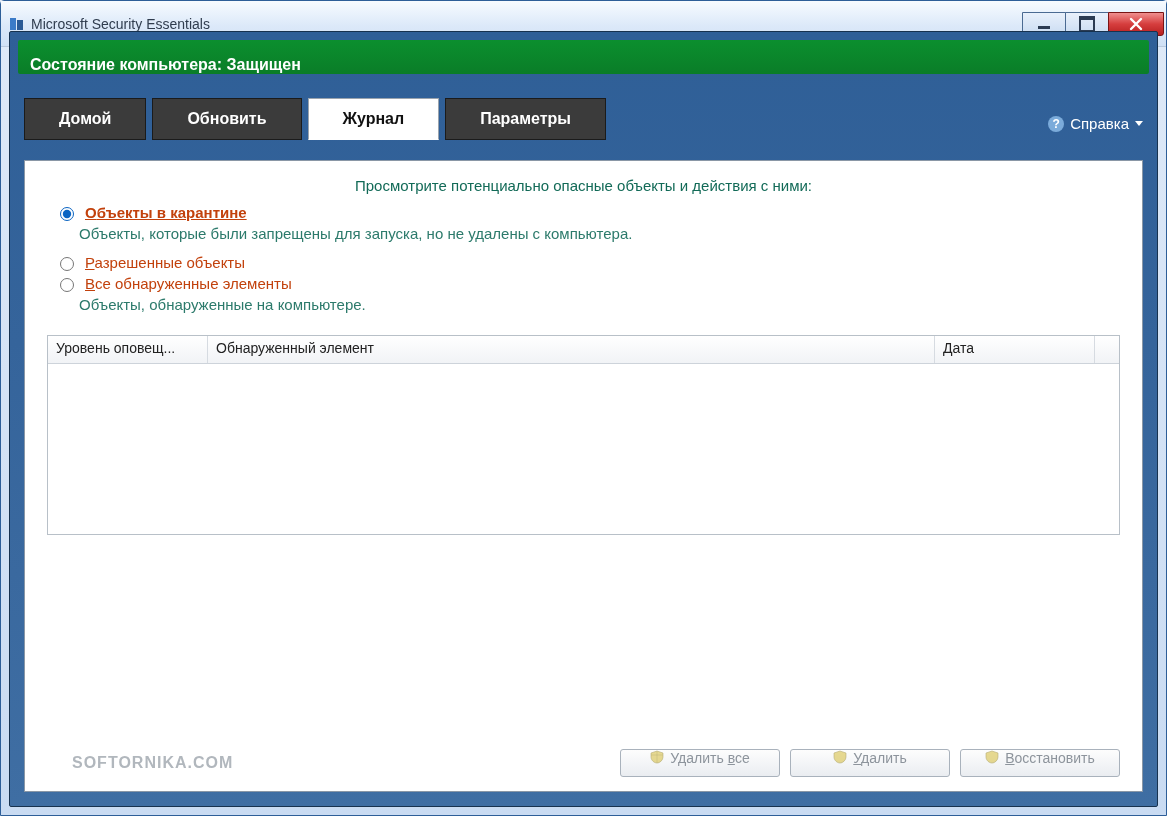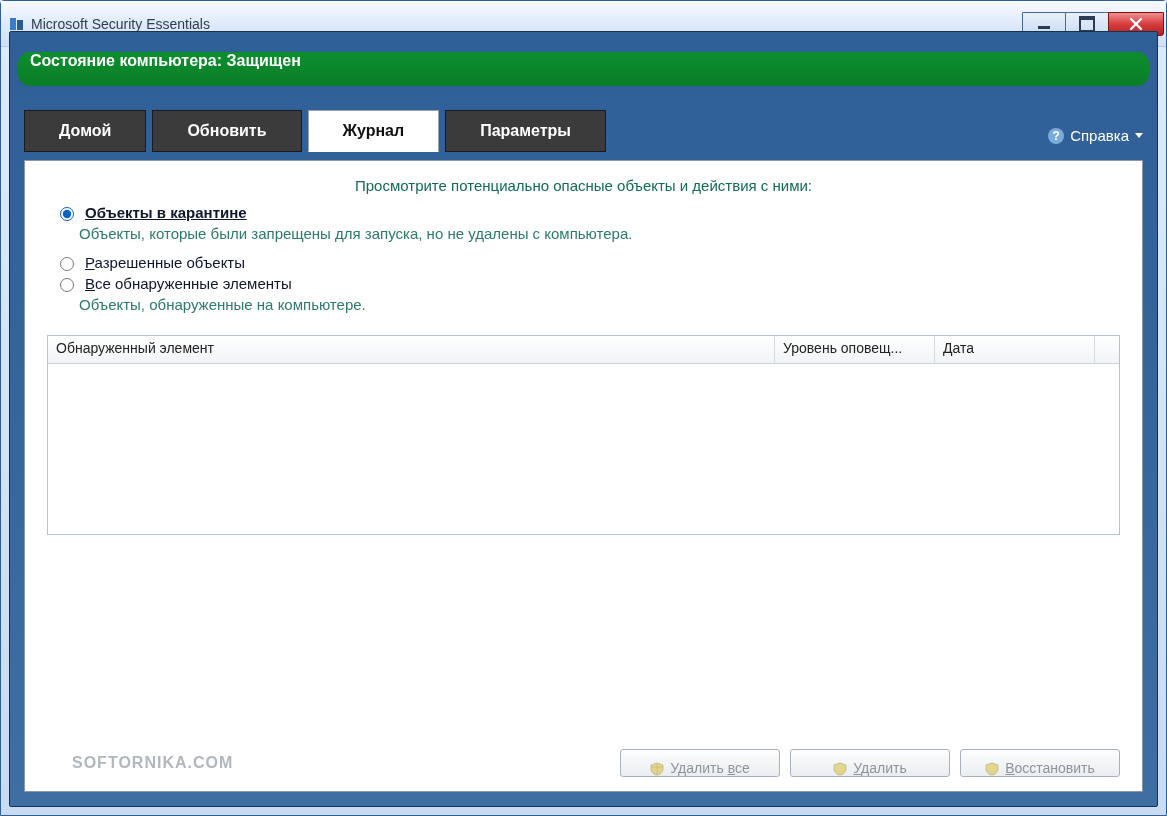--- a/index.html
+++ b/index.html
@@ -11,53 +11,53 @@
   .titlebar .app-icon { width:16px; height:16px; margin-right:6px; }
   .titlebar .title { color:#2f3c4e; font-size:14px; flex:1;}
   .winbtns { display:flex; gap:0; }
   .winbtn { width:44px; height:24px; border:1px solid #4a6a92; border-radius:0 0 3px 3px; margin-left:-1px; display:flex;align-items:center;justify-content:center; background:linear-gradient(to bottom,#e8f0fb,#cadcf2); position:relative;}
   .winbtn.min::after { content:""; width:12px; height:3px; background:#2b3b52; position:absolute; bottom:6px;}
   .winbtn.max::after { content:""; width:12px; height:10px; border:2px solid #2b3b52; border-top-width:4px;}
   .winbtn.close { background:linear-gradient(to bottom,#f08f8f,#d63e3e 50%,#b61f1f); border-color:#7a1414; width:56px;}
   .winbtn.close svg { width:14px; height:14px; }
 
   .client { position:absolute; top:30px; left:8px; right:8px; bottom:8px; background:linear-gradient(to bottom,#2f5f97 0%, #35649b 40%, #3f6ea3 100%); border:1px solid #17324f; border-radius:2px;}
-  .statusbar { margin:20px 8px 0 8px; height:34px; background:linear-gradient(to bottom,#0b8f2e,#0a7d28); color:#fff; font-weight:bold; font-size:16px; display:flex; align-items:flex-start; padding:0 12px; border-radius:12px;}
+  .statusbar { margin:8px 8px 0 8px; height:34px; background:linear-gradient(to bottom,#0b8f2e,#0a7d28); color:#fff; font-weight:bold; font-size:16px; display:flex; align-items:flex-end; padding:0 12px; border-radius:2px;}
   .tabs-row { display:flex; align-items:flex-end; padding:0 14px; margin-top:24px; }
   .tab { height:42px; padding:0 34px; display:flex; align-items:center; color:#fff; font-size:16px; font-weight:600; background:#3b3b3b; border:1px solid #1b1b1b; margin-right:6px; cursor:default;}
   .tab.active { background:#fff; color:#111; border:1px solid #9aa3ad; border-bottom:1px solid #fff; position:relative; z-index:2;text-align:center;}
   .help { margin-left:auto; color:#fff; font-size:15px; display:flex; align-items:center; gap:6px; padding-bottom:8px;}
   .help .q { width:16px;height:16px;border-radius:50%;background:#7babda;color:#fff;display:flex;align-items:center;justify-content:center;font-size:12px;font-weight:bold;}
   .help .caret { width:0;height:0;border-left:4px solid transparent;border-right:4px solid transparent;border-top:5px solid #fff;}
 
   .panel { position:absolute; left:14px; right:14px; top:128px; bottom:14px; background:#fff; border:1px solid #8a97a6; z-index:1;}
   .panel-inner { position:absolute; inset:0; padding:14px 22px 14px 22px; display:flex; flex-direction:column;}
   .intro { color:#126a57; font-size:15px; margin:2px 0 10px 0;text-align:center;}
   .options { margin-left:8px; }
   .opt { margin-bottom:4px;}
   .opt .row1 { display:flex; align-items:center; gap:8px; }
   .opt input[type=radio]{ width:14px; height:14px; accent-color:#0a64c2;}
-  .opt .lbl { font-size:15px; color:#0f172a;}
+  .opt .lbl { font-size:15px; color:#c2410c;}
   .opt .lbl.strong { font-weight:bold; text-decoration:underline;}
   .opt .lbl .u { text-decoration:underline;}
   .opt .desc { margin:4px 0 12px 24px; color:#2c7a6b; font-size:15px;}
   
   .tablewrap { margin-top:10px; border:1px solid #b8c0c8; flex:0 0 200px; display:flex; flex-direction:column; background:#fff;}
   .thead { display:flex; background:linear-gradient(to bottom,#ffffff,#f1f3f6); border-bottom:1px solid #cdd3da; height:28px;}
   .th { padding:4px 8px; font-size:14px; color:#222; border-right:1px solid #d6dbe1; overflow:hidden; white-space:nowrap; text-overflow:ellipsis;}
   .th.c1 { flex:1 1 auto;}
   .th.c2 { width:160px; flex:none;}
   .th.c3 { width:160px; flex:none;}
   .th.c4 { width:24px; flex:none; border-right:none;}
   .tbody { flex:1; background:#fff;}
 
   .footer { margin-top:auto; display:flex; align-items:center; padding-top:12px;}
   .watermark { color:#b1b7bd; font-weight:bold; letter-spacing:1px; font-size:16px;margin-left:25px;}
   .actions { margin-left:auto; display:flex; gap:10px;}
-  .btn { height:28px; min-width:160px; padding:0 14px; border:1px solid #a9b2bc; background:linear-gradient(to bottom,#fdfdfd,#eaedf1); color:#8d949c; display:flex; align-items:flex-end; justify-content:center; gap:6px; font-size:14px; border-radius:3px;}
+  .btn { height:28px; min-width:160px; padding:0 14px; border:1px solid #a9b2bc; background:linear-gradient(to bottom,#fdfdfd,#eaedf1); color:#8d949c; display:flex; align-items:flex-start; justify-content:center; gap:6px; font-size:14px; border-radius:3px;}
   .btn .shield { width:14px; height:14px; opacity:.6;}
   .btn .u { text-decoration:underline;}
 </style>
 </head>
 <body>
 
 <div class="window">
   <div class="titlebar">
     <svg class="app-icon" viewBox="0 0 16 16">
       <rect x="1" y="2" width="6" height="12" fill="#3b7bc8"></rect>
@@ -114,22 +114,22 @@
             <div class="row1">
               <input type="radio" name="f" style="">
               <span class="lbl"><span class="u">В</span><span>се обнаруженные элементы</span></span>
             </div>
             <div class="desc">Объекты, обнаруженные на компьютере.</div>
           </div>
         </div>
 
         <div class="tablewrap">
           <div class="thead">
+            <div class="th c2">Уровень оповещ...</div>
             <div class="th c1">Обнаруженный элемент</div>
-            <div class="th c2">Уровень оповещ...</div>
             <div class="th c3">Дата</div>
             <div class="th c4"></div>
           </div>
           <div class="tbody"></div>
         </div>
 
         <div class="footer">
           <div class="watermark">SOFTORNIKA.COM</div>
           <div class="actions">
             <div class="btn">

